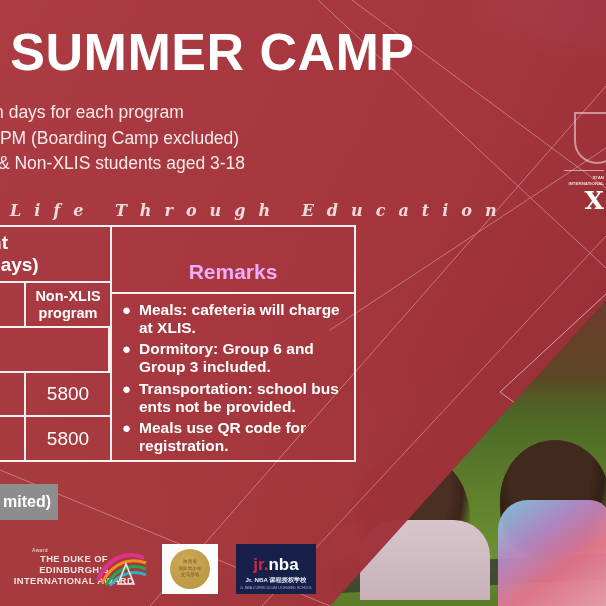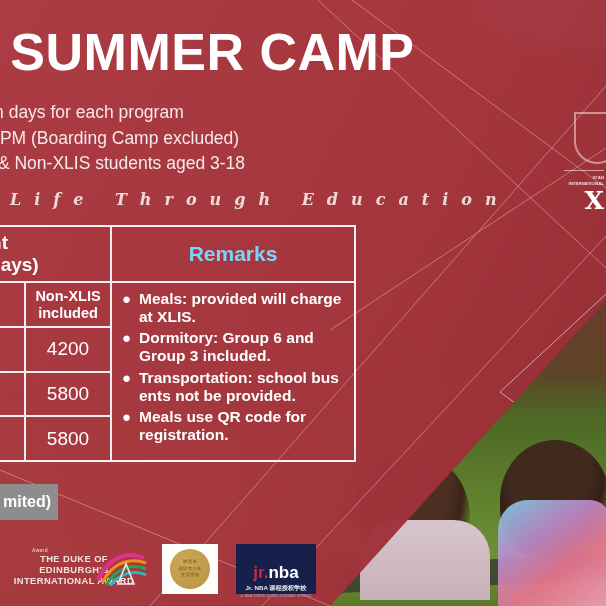--- a/index.html
+++ b/index.html
@@ -63,21 +63,21 @@
     color:#fff; font-size:52px; font-weight:700; letter-spacing:.5px;
     line-height:1; white-space:nowrap;
   }
   #subtitle{
     position:absolute; left:-40px; top:100px; width:480px;
     color:#f6e9ea; font-size:17.5px; line-height:1.46; white-space:nowrap;
   }
 
   
   #tagline{
-    position:absolute; left:10px; top:190px; width:575px;
+    position:absolute; left:10px; top:201px; width:575px;
     color:#f7eceb; font-family:"DejaVu Serif", serif;
     font-style:italic; font-size:16px; font-weight:700;
     letter-spacing:13px; white-space:nowrap; opacity:.9;
   }
 
   
   #fee-table{
     position:absolute; left:-62px; top:225px; width:418px; height:237px;
     border:2px solid rgba(255,255,255,.92);
     display:flex;
@@ -97,23 +97,24 @@
     color:#fff; font-size:14.5px; font-weight:700; line-height:1.15; padding:0 4px;
   }
   .sub-cell.first{ border-right:2px solid rgba(255,255,255,.92); }
   .fee-row{ flex:1; display:flex; border-bottom:2px solid rgba(255,255,255,.92); }
   .fee-row:last-child{ border-bottom:none; }
   .fee-cell{ flex:1; display:flex; align-items:center; justify-content:center;
              color:#fff; font-size:19px; }
   .fee-cell.first{ border-right:2px solid rgba(255,255,255,.92); }
 
   .remarks-head{
-    height:56px; display:flex; align-items:center; justify-content:center;
-    color:#7dd3fc; font-size:21px; font-weight:700;
+    height:42px; display:flex; align-items:center; justify-content:center;
+    color:#f0abfc; font-size:21px; font-weight:700;
     border-bottom:2px solid rgba(255,255,255,.92);
+    margin-top:25px;
   }
   #remarks-list{ flex:1; padding:7px 8px 0 10px; }
   .remark{
     display:flex; color:#fff; font-size:15.5px; font-weight:700;
     line-height:1.17; margin-bottom:3px;
   }
   .remark .dot{ width:17px; flex:0 0 17px; font-size:15px; line-height:1.17; }
   .remark .txt{ flex:1; }
 
   
@@ -133,21 +134,21 @@
   #duke-tiny{ font-size:4.6px; color:#e0c7c4; text-align:left; padding-left:28px; }
 
   #logo-seal{ position:absolute; left:162px; top:8px; width:56px; height:50px;
               background:#fdfdfb; display:flex; align-items:center; justify-content:center; }
   #seal-circle{ width:40px; height:40px; border-radius:50%;
                 background:radial-gradient(circle at 40% 34%, #cda959, #b8923f);
                 display:flex; flex-direction:column; align-items:center; justify-content:center; }
   .seal-line{ color:#6d5117; font-size:4.6px; line-height:1.5; font-family:"DejaVu Sans", sans-serif; }
 
   #logo-nba{ position:absolute; left:236px; top:8px; width:80px; height:50px;
-             background:#16204a; padding-top:20px; }
+             background:#16204a; padding-top:12px; }
   #nba-main{ text-align:center; font-size:17px; font-weight:700; line-height:1; }
   #nba-jr{ color:#d3273e; }
   #nba-word{ color:#fff; }
   #nba-sub1{ text-align:center; color:#e8ecf5; font-size:6.2px; font-weight:700; margin-top:3px; }
   #nba-sub2{ text-align:center; color:#aab4cc; font-size:3.6px; margin-top:1px; }
 
   
   #school-crest{ position:absolute; right:0; top:112px; width:44px; height:104px; }
   #crest-shield{ position:absolute; right:-14px; top:0; width:46px; height:52px;
                  border:2px solid rgba(245,225,225,.55);
@@ -205,45 +206,44 @@
     <div class="amount-head">
       <span>mount</span>
       <span>/ten days)</span>
     </div>
 
     <div class="subhead-row">
       <div class="sub-cell first">s</div>
       <div class="sub-cell">
         <div>
           <div>Non-XLIS</div>
-          <div>included</div>
+          <div>program</div>
         </div>
       </div>
     </div>
 
     <div class="fee-row">
       <div class="fee-cell first"></div>
-      <div class="fee-cell">4200</div>
     </div>
     <div class="fee-row">
       <div class="fee-cell first"></div>
       <div class="fee-cell">5800</div>
     </div>
     <div class="fee-row">
       <div class="fee-cell first"></div>
       <div class="fee-cell">5800</div>
     </div>
   </div>
 
   <div class="tbl-right">
     <div class="remarks-head">Remarks</div>
     <div id="remarks-list">
       <div class="remark">
         <span class="dot">●</span>
-        <span class="txt">Meals: provided will charge at XLIS.</span>
+        <span class="txt">Meals: cafeteria will charge at XLIS.</span>
       </div>
       <div class="remark">
         <span class="dot">●</span>
         <span class="txt">Dormitory: Group 6 and Group 3 included.</span>
       </div>
       <div class="remark">
         <span class="dot">●</span>
         <span class="txt">Transportation: school bus ents not be provided.</span>
       </div>
       <div class="remark">

